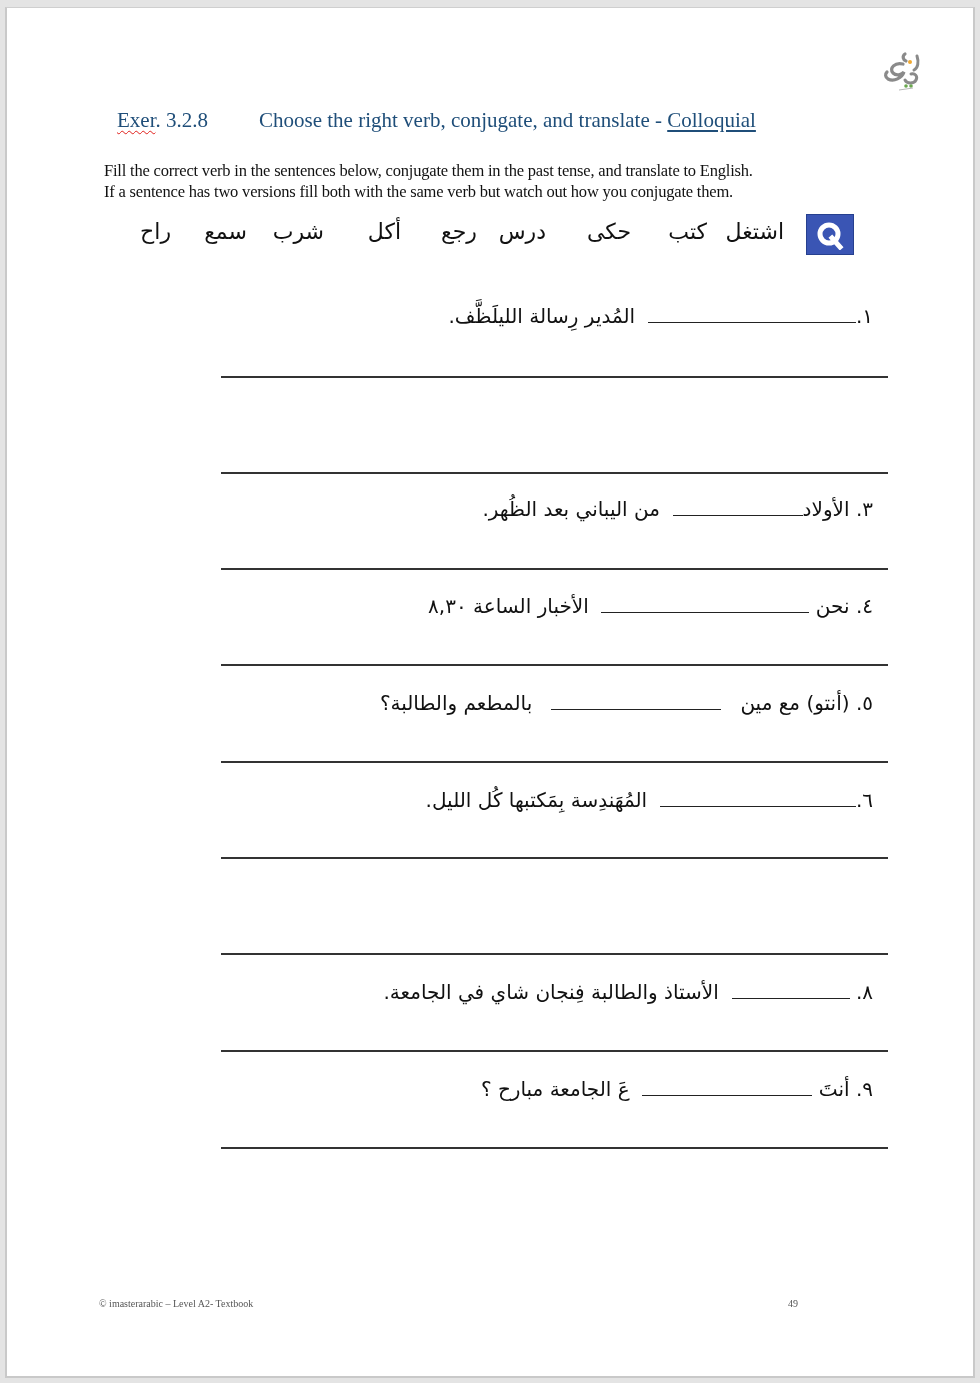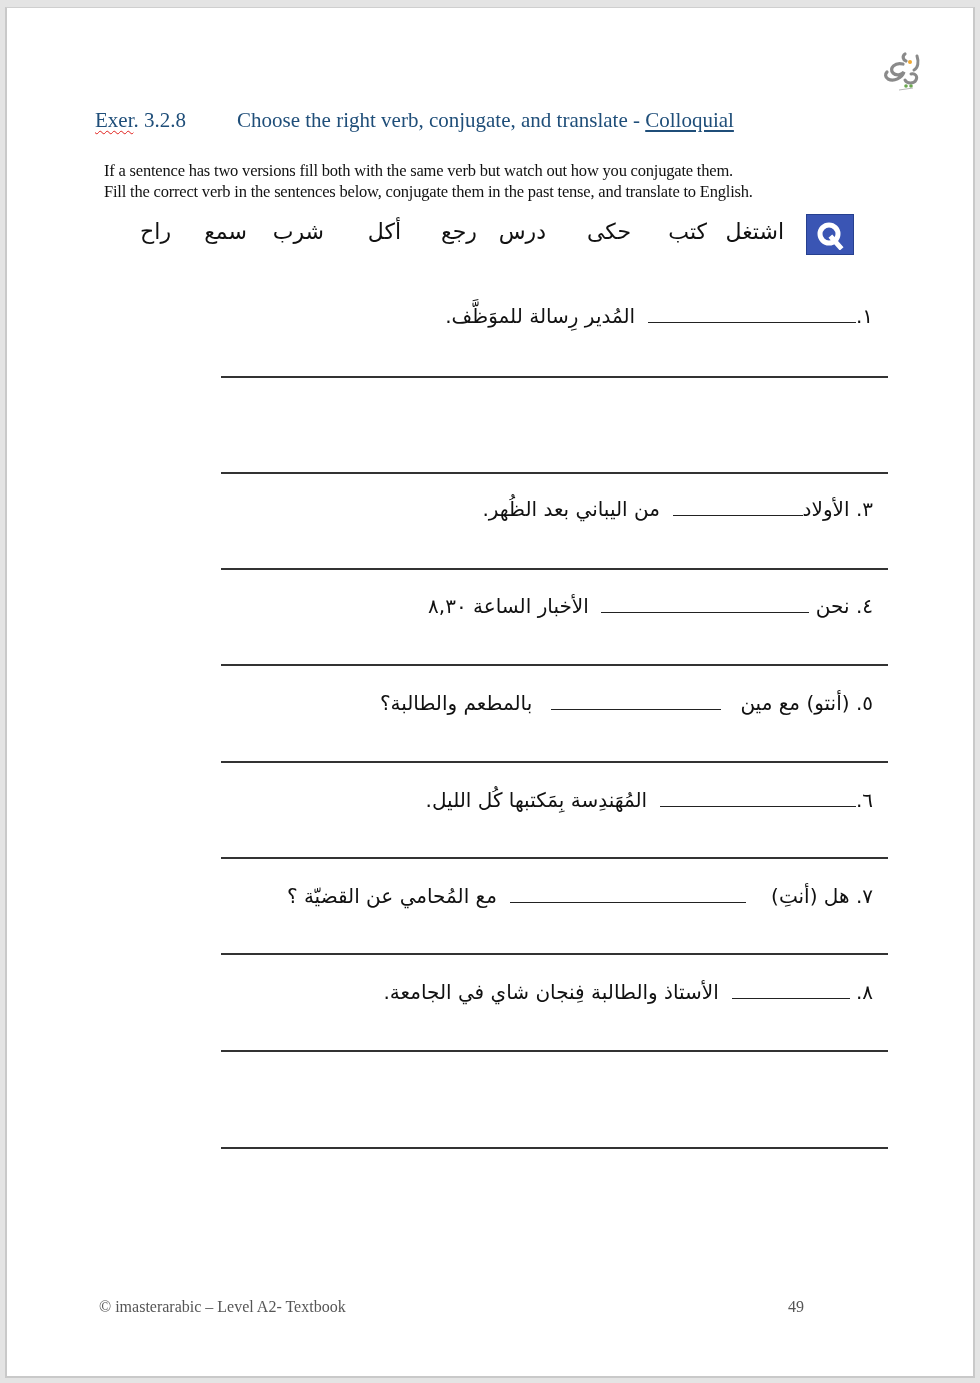--- a/index.html
+++ b/index.html
@@ -21,21 +21,21 @@
     border-bottom: 2px solid #c9c9c9;
     box-sizing: border-box;
   }
   .logo {
     position: absolute;
     left: 866px; top: 38px;
     width: 52px; height: 52px;
   }
   .title {
     position: absolute;
-    left: 88px; top: 100px;
+    left: 110px; top: 100px;
     font-family: "Liberation Serif", serif;
     font-size: 21px;
     color: #1f4e79;
     white-space: nowrap;
   }
   .title .num { display: inline-block; width: 142px; }
   .title .spell {
     text-decoration: underline wavy #e0201c;
     text-decoration-thickness: 1px;
     text-underline-offset: 3px;
@@ -97,21 +97,21 @@
   .answer-line {
     position: absolute;
     left: 214px; width: 667px;
     height: 0;
     border-top: 2px solid #333;
   }
   .footer {
     position: absolute;
     top: 1290px;
     font-family: "Liberation Serif", serif;
-    font-size: 16px;
+    font-size: 10px;
     color: #555;
   }
 </style>
 </head>
 <body>
 
 <div class="page">
 
   <svg class="logo" viewBox="0 0 52 52">
     <path d="M32 8 c-3 2 -2 6 1 7 M30 18 c-8 -2 -14 4 -10 9 c3 3 9 2 11 -1 c-2 6 -10 10 -16 7 c-3 -2 -3 -5 -1 -7" fill="none" stroke="#8a8a8a" stroke-width="3.2" stroke-linecap="round"></path>
@@ -121,22 +121,22 @@
     <circle cx="33" cy="40" r="1.8" fill="#6aa84f"></circle>
     <circle cx="38" cy="40" r="1.8" fill="#6aa84f"></circle>
     <path d="M26 44 l14 -2" stroke="#b8b8b8" stroke-width="1"></path>
   </svg>
 
   <div class="title">
     <span class="num"><span class="spell">Exer</span><span>. 3.2.8</span></span><span>Choose the right verb, conjugate, and translate - </span><span class="link">Colloquial</span>
   </div>
 
   <div class="instructions">
+    <div>Fill the correct verb in the sentences below, conjugate them in the past tense, and translate to English.</div>
     <div>If a sentence has two versions fill both with the same verb but watch out how you conjugate them.</div>
-    <div>Fill the correct verb in the sentences below, conjugate them in the past tense, and translate to English.</div>
   </div>
 
   <div class="q-icon">
     <svg width="30" height="30" viewBox="0 0 30 30">
       <circle cx="14" cy="14" r="9" fill="none" stroke="#ffffff" stroke-width="5"></circle>
       <path d="M17 18 L25 27" stroke="#ffffff" stroke-width="5" stroke-linecap="square"></path>
     </svg>
   </div>
   <div class="wordbank">
     <span class="wb-word" style="right:103px">اشتغل</span>
@@ -145,21 +145,21 @@
     <span class="wb-word" style="right:341px">درس</span>
     <span class="wb-word" style="right:410px">رجع</span>
     <span class="wb-word" style="right:486px">أكل</span>
     <span class="wb-word" style="right:563px">شرب</span>
     <span class="wb-word" style="right:640px">سمع</span>
     <span class="wb-word" style="right:716px">راح</span>
   </div>
 
   <div class="sentence" style="top:294px">
     <span>١.</span><span class="blank" style="width:208px"></span>&nbsp;
-    <span>المُدير رِسالة للموَظَّف.</span>
+    <span>المُدير رِسالة الليلَظَّف.</span>
   </div>
   <div class="answer-line" style="top:368px"></div>
 
   <div class="answer-line" style="top:464px"></div>
 
   <div class="sentence" style="top:487px">
     <span>٣.</span>&nbsp;<span>الأولاد</span><span class="blank" style="width:130px"></span>&nbsp;
     <span>من اليباني بعد الظُهر.</span>
   </div>
   <div class="answer-line" style="top:560px"></div>
@@ -175,29 +175,29 @@
     <span>بالمطعم والطالبة؟</span>
   </div>
   <div class="answer-line" style="top:753px"></div>
 
   <div class="sentence" style="top:778px">
     <span>٦.</span><span class="blank" style="width:196px"></span>&nbsp;
     <span>المُهَندِسة بِمَكتبها  كُل الليل.</span>
   </div>
   <div class="answer-line" style="top:849px"></div>
 
-  <div class="sentence" style="top:874px">
-    <span>٧.</span>&nbsp;<span>هل (أنتِ)</span>&nbsp;&nbsp;&nbsp;&nbsp;<span class="blank" style="width:236px"></span>&nbsp;
-    <span>مع المُحامي عن القضيّة ؟</span>
-  </div>
   <div class="answer-line" style="top:945px"></div>
 
   <div class="sentence" style="top:970px">
     <span>٨.</span>&nbsp;<span class="blank" style="width:118px"></span>&nbsp;
     <span>الأستاذ والطالبة فِنجان شاي في الجامعة.</span>
   </div>
   <div class="answer-line" style="top:1042px"></div>
 
+  <div class="sentence" style="top:1067px">
+    <span>٩.</span>&nbsp;<span>أنتَ</span>&nbsp;<span class="blank" style="width:170px"></span>&nbsp;
+    <span>عَ الجامعة مبارح ؟</span>
+  </div>
   <div class="answer-line" style="top:1139px"></div>
 
   <div class="footer" style="left:92px">© imasterarabic – Level A2- Textbook</div>
   <div class="footer" style="left:781px">49</div>
 </div>
 
 </body></html>

